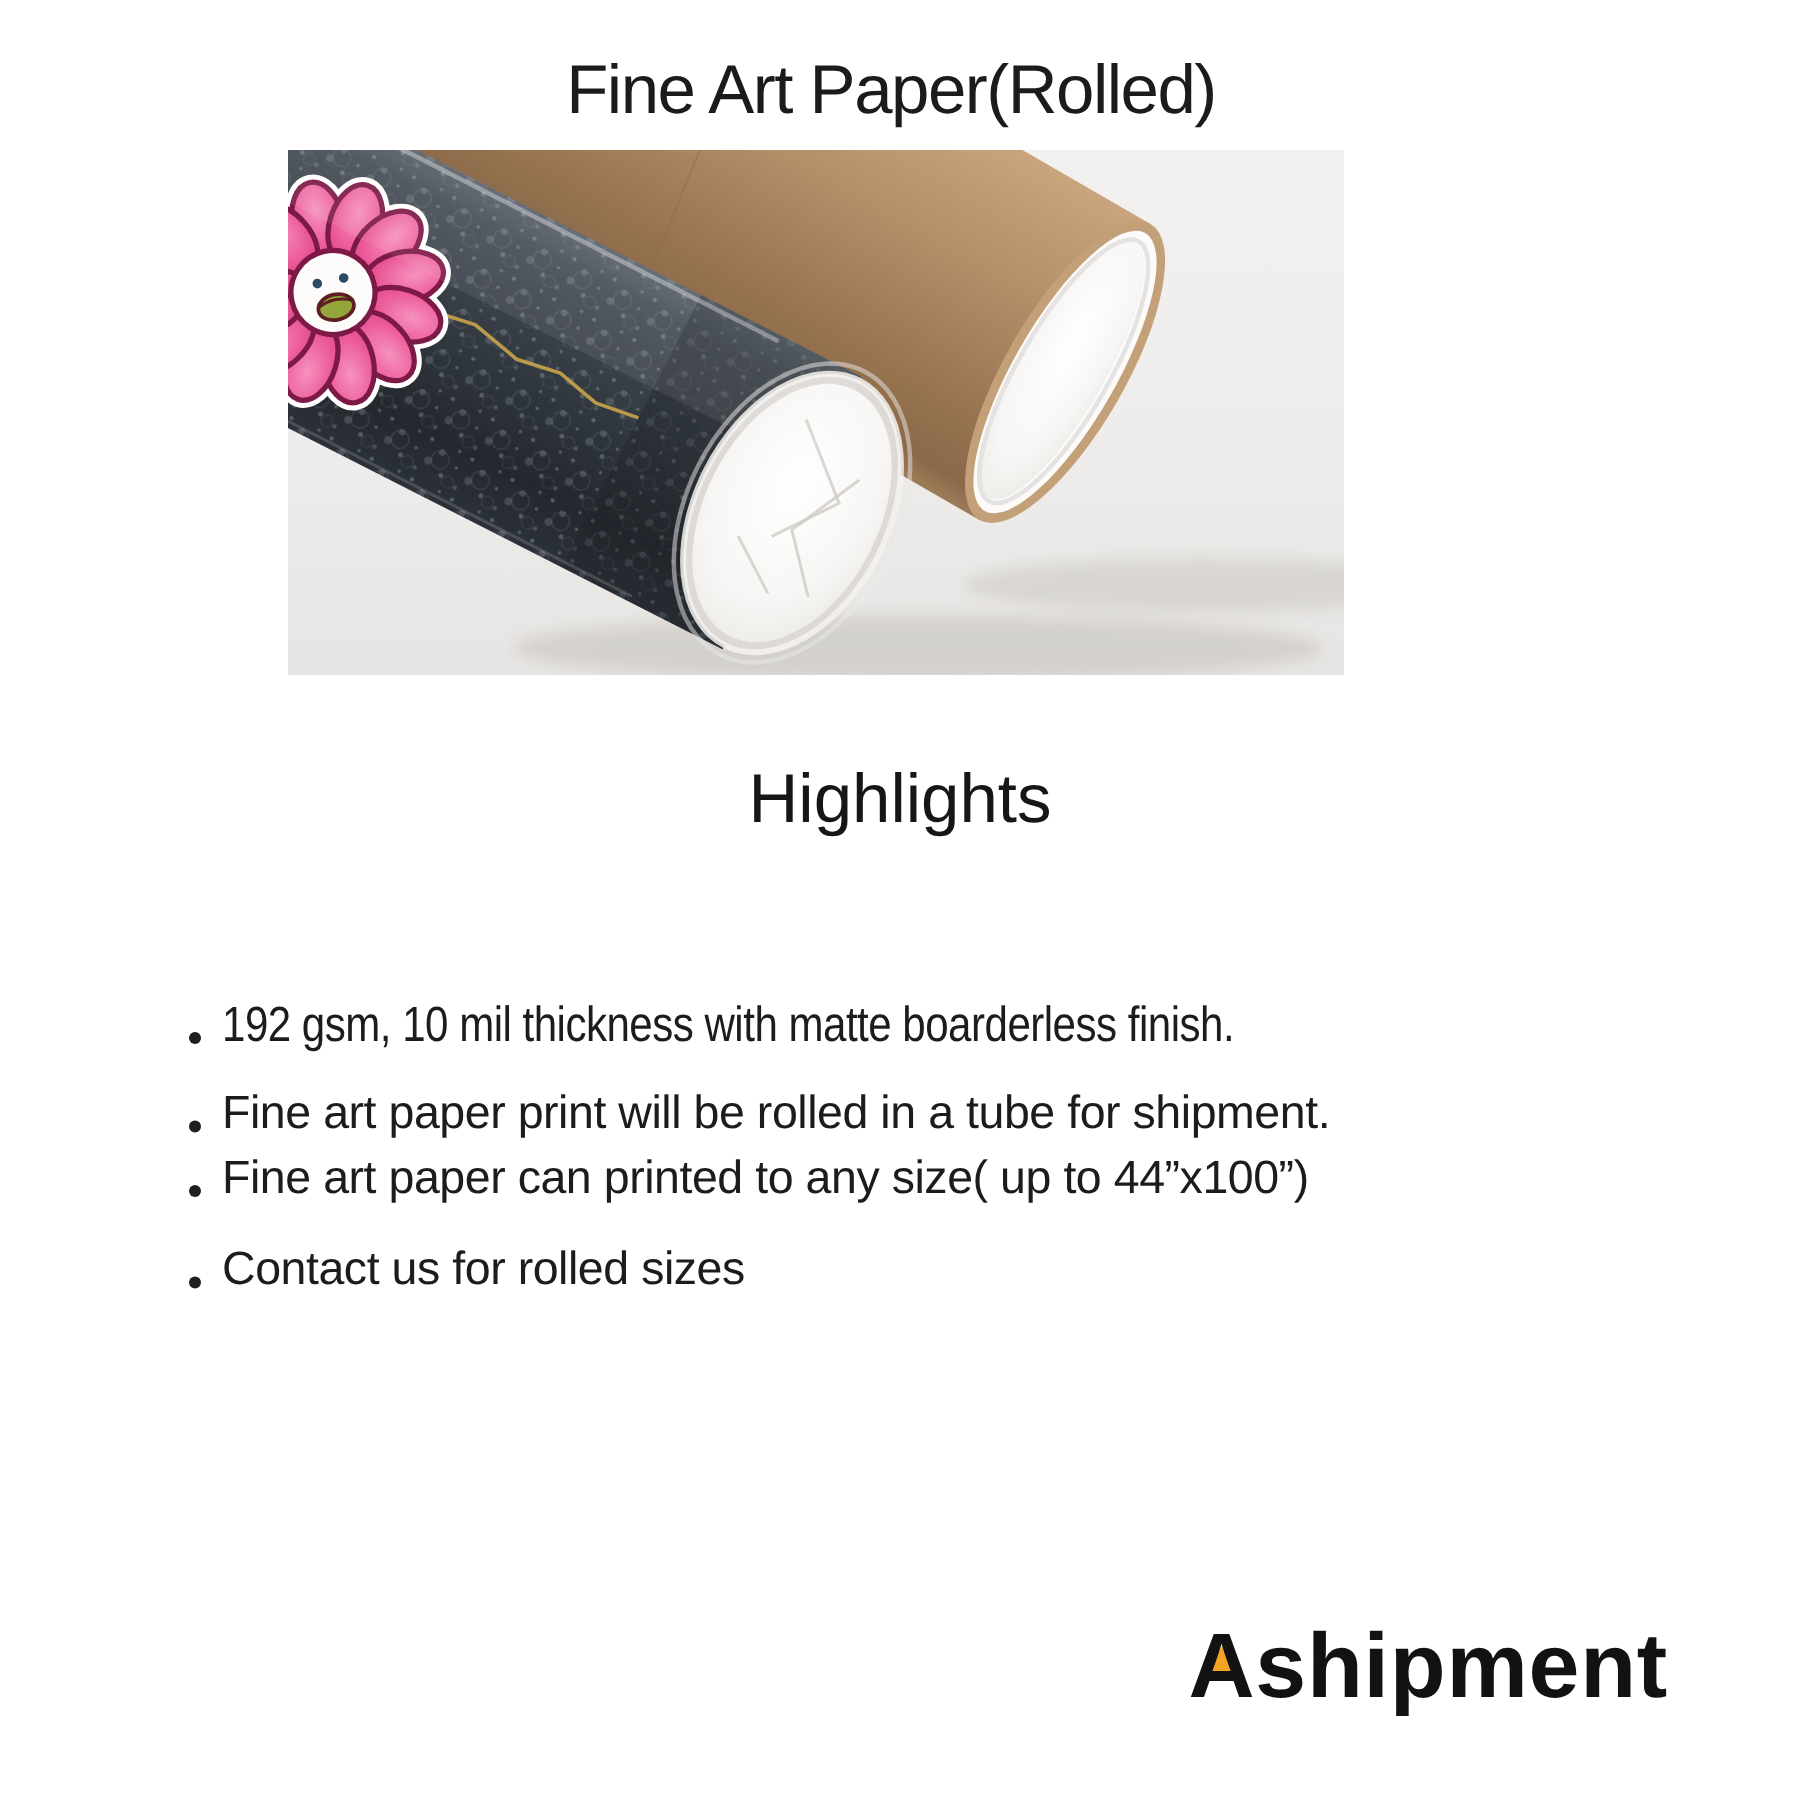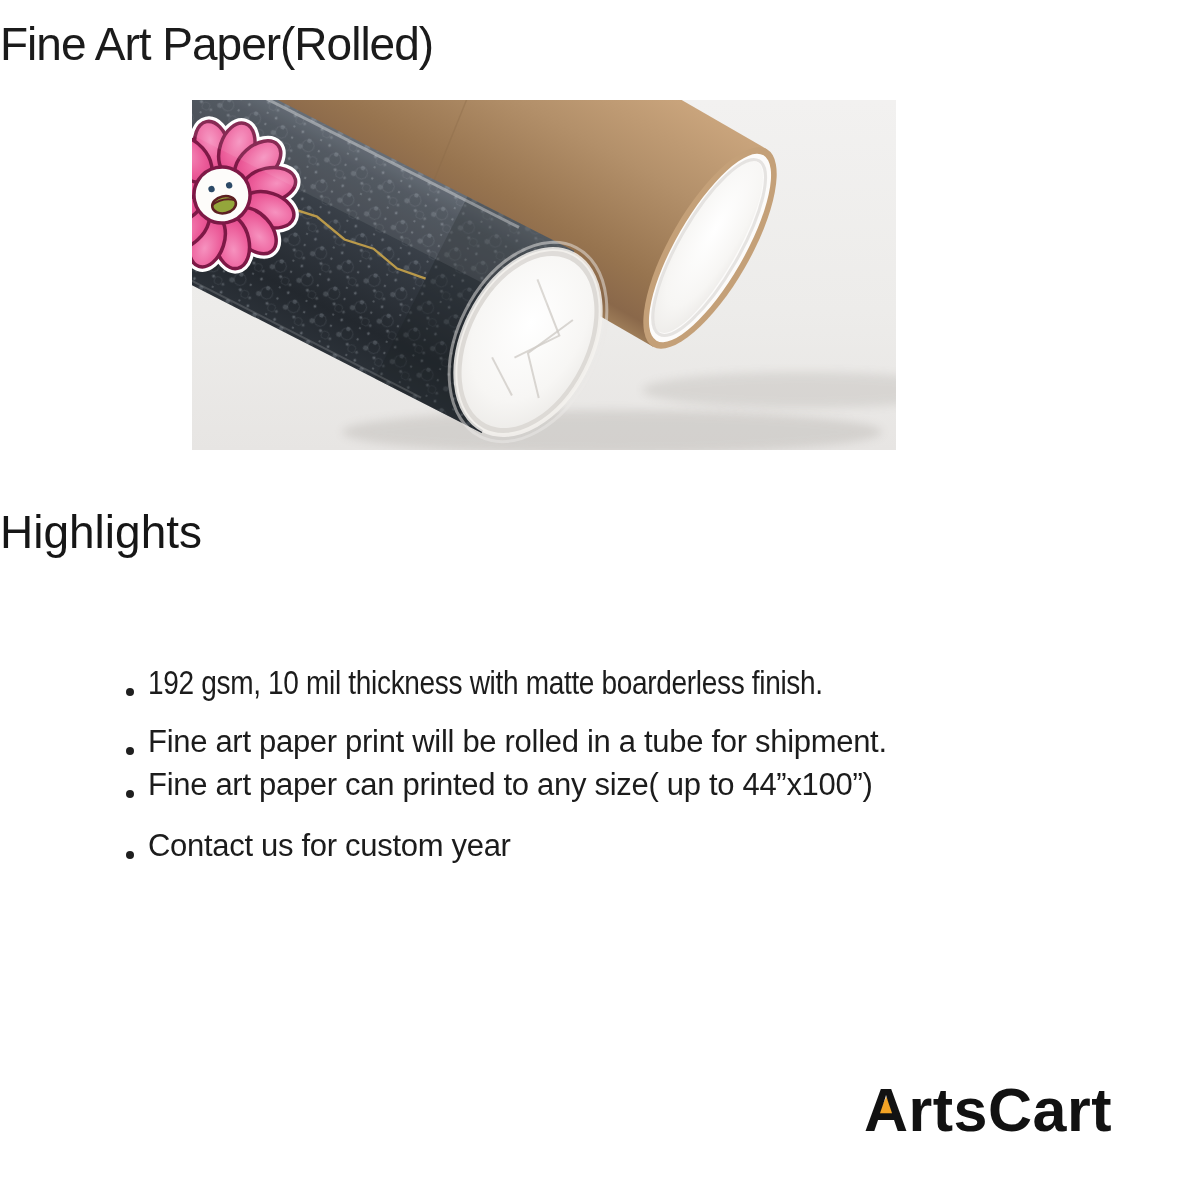--- a/index.html
+++ b/index.html
@@ -3,30 +3,30 @@
 <meta charset="utf-8">
 <style>
   html,body{margin:0;padding:0;}
   body{
     width:1200px;height:1200px;position:relative;overflow:hidden;
     background:#ffffff;
     font-family:"Liberation Sans", sans-serif;
     color:#1c1c1c;
   }
   .title{
-    position:absolute;top:16px;left:0;width:1158px;margin:0;
-    font-size:46px;font-weight:400;letter-spacing:-1px;
+    position:absolute;top:16px;left:0;width:1158px;margin:15px;
+    text-align:center;font-size:46px;font-weight:400;letter-spacing:-1px;
     color:#1b1b1b;line-height:1.25;
   }
   .photo{
     position:absolute;left:192px;top:100px;width:704px;height:350px;
   }
   .highlights-heading{
     position:absolute;top:504px;left:0;width:1200px;margin:0;
-    text-align:left;font-size:46px;font-weight:400;letter-spacing:0;
+    text-align:center;font-size:46px;font-weight:400;letter-spacing:0;
     color:#161616;line-height:1.25;
   }
   .bullets{
     position:absolute;left:126px;top:661px;margin:0;padding:0;list-style:none;
   }
   .bullets li{display:flex;align-items:center;}
   .bullets li.gap-a{margin-bottom:16px;}
   .bullets li.gap-b{margin-bottom:13px;}
   .bullets li.gap-c{}
   .bullets li.gap-d{margin-bottom:18px;}
@@ -189,20 +189,20 @@
   </li>
   <li class="reg gap-d">
     <span class="dot"></span>
     <div class="b-text">
       <span>Fine art paper can printed to any size( up to 44”x100”)</span>
     </div>
   </li>
   <li class="reg">
     <span class="dot"></span>
     <div class="b-text">
-      <span>Contact us for custom year</span>
+      <span>Contact us for rolled sizes</span>
     </div>
   </li>
 </ul>
 
 <div class="logo">
-  <span class="logo-a"><span class="tri"></span><span class="glyph">A</span></span><span>rtsCart</span>
+  <span class="logo-a"><span class="tri"></span><span class="glyph">A</span></span><span>shipment</span>
 </div>
 
 </body></html>

